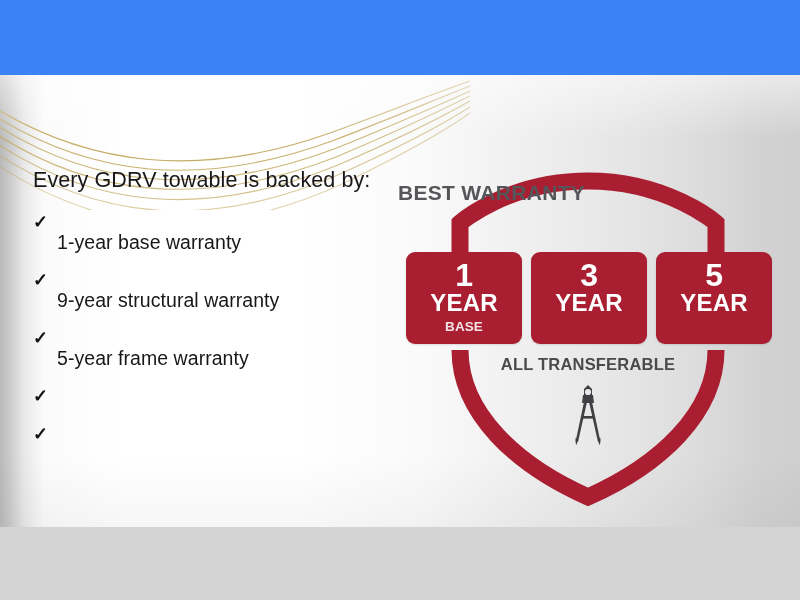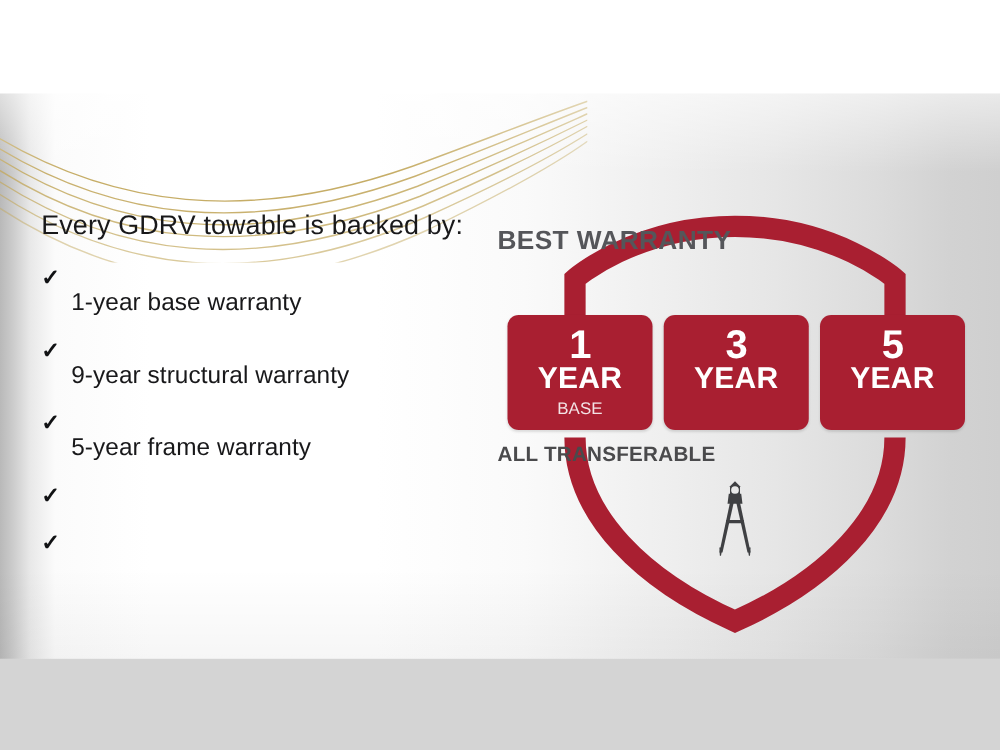--- a/index.html
+++ b/index.html
@@ -12,21 +12,21 @@
     height: 600px;
     overflow: hidden;
     font-family: "Liberation Sans", sans-serif;
   }
 
   
   #stage {
     position: relative;
     width: 800px;
     height: 424px;
-    background: #ffffff;
+    background: #3b82f6;
   }
 
   
   #panel {
     position: absolute;
     left: 0;
     top: 75px;
     width: 800px;
     height: 452px;
     overflow: hidden;
@@ -169,33 +169,34 @@
     letter-spacing: -.5px;
   }
   .box .yr {
     font-size: 24px;
     font-weight: bold;
     line-height: 1.02;
     letter-spacing: .2px;
   }
   .box .sub {
     font-size: 13.5px;
-    font-weight: normal;
+    font-weight: bold;
     line-height: 1;
     padding-top: 5px;
     letter-spacing: .1px;
     color: #f3e2e5;
   }
   .box .sub.tight { font-size: 12.6px; letter-spacing: -.1px; }
 
   #transferable {
     position: absolute;
     left: 0;
     top: 190px;
     width: 380px;
+    text-align: center;
     font-size: 16.5px;
     font-weight: bold;
     letter-spacing: .2px;
     color: #4a4a4c;
   }
   #compass {
     position: absolute;
     left: 163px;
     top: 218px;
     width: 54px;

